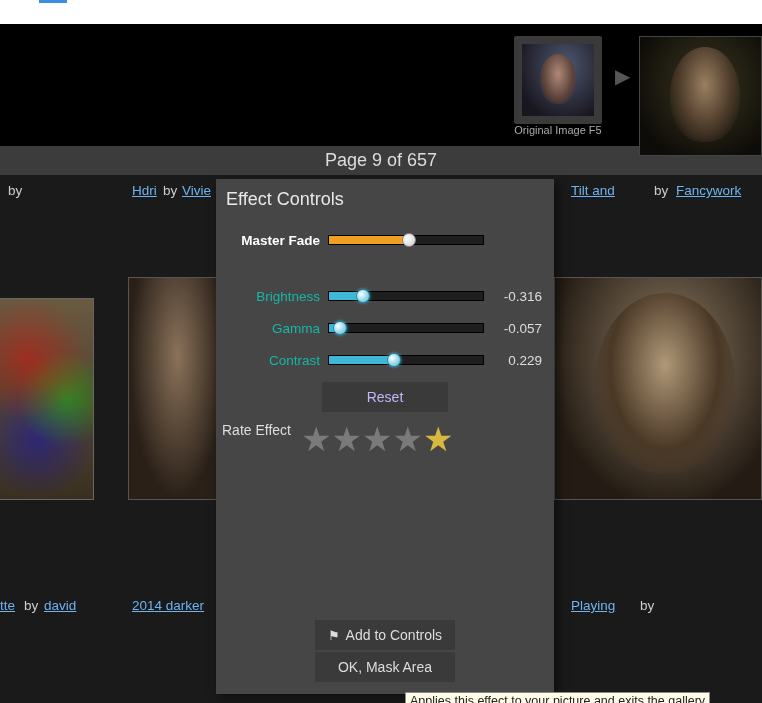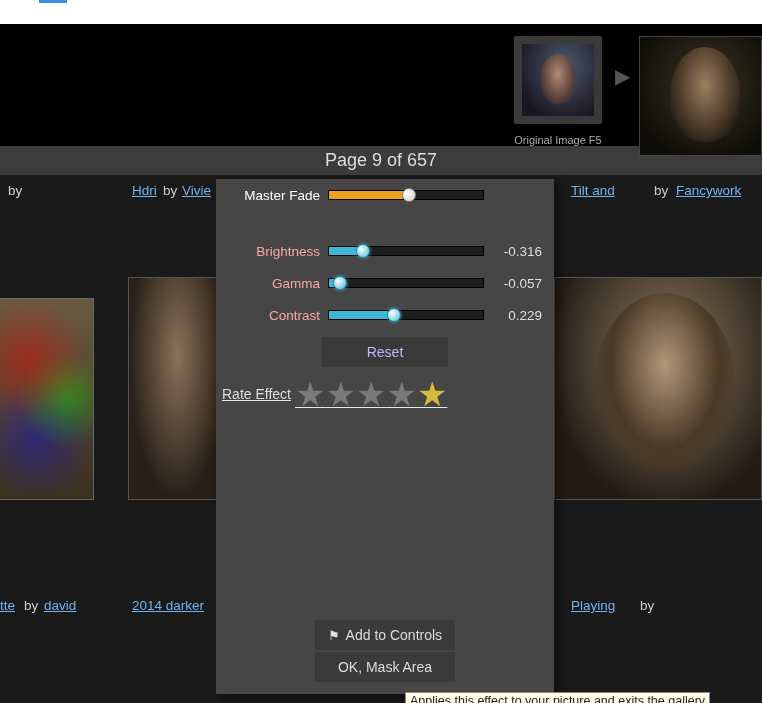--- a/index.html
+++ b/index.html
@@ -38,21 +38,21 @@
     width: 72px; height: 72px;
     background: radial-gradient(ellipse at 60% 30%, #4c5870 0%, #1a1620 80%);
     position: relative;
   }
   .thumb.face::after {
     content:"";
     position:absolute; left:18px; top:10px; width:36px; height:50px;
     background: radial-gradient(ellipse at 50% 40%, #b08a78 0%, #5a4038 60%, transparent 80%);
     border-radius: 50% 50% 45% 45%;
   }
-  .thumb-label { font-size: 11px; color: #aaa; margin-top: 10px; text-align:left; }
+  .thumb-label { font-size: 11px; color: #aaa; margin-top: 0; text-align:left; }
   .arrow-sep {
     position:absolute; left:615px; top:40px;
     color:#555; font-size:20px;
   }
   .thumb-right-wrap { position:absolute; left:639px; top:12px; }
   .thumb-right {
     width: 123px; height: 120px; 
     background: radial-gradient(ellipse at 55% 40%, #3a3620 0%, #0e0c08 80%);
     position:relative;
     border: 1px solid #444;
@@ -117,22 +117,22 @@
   }
   .panel-title {
     font-size: 18px; 
     padding: 10px 10px 14px 10px;
   }
   .ctrl-row {
     display:flex; align-items:center;
     padding: 6px 12px 6px 4px;
     font-size: 13.5px;
   }
-  .ctrl-label { width: 108px; text-align:right; padding-right:8px; color:#fca5a5; }
-  .ctrl-label.bold { font-weight:400; color:#fff; }
+  .ctrl-label { width: 108px; text-align:right; padding-right:8px; color:#14b8a6; }
+  .ctrl-label.bold { font-weight:700; color:#fff; }
   .slider-wrap {
     flex: 1; position:relative; height:20px; display:flex; align-items:center;
   }
   .track {
     height:10px; width:100%;
     background:#1e1e1e;
     border:1px solid #000;
     position:relative;
   }
   .track-fill {
@@ -154,23 +154,23 @@
   }
   .ctrl-val { width:58px; text-align:right; font-size:13.5px; color:#ddd; }
   .spacer-row { height: 24px; }
   .reset-btn {
     display:block; width:126px; height:30px;
     background:#3a3a3a; color:#c4b5fd; border:0;
     font-size:14px; cursor:pointer;
     margin: 6px auto 8px auto;
   }
   .rate-row{
-    display:flex; align-items:center; justify-content:flex-start;
+    display:flex; justify-content:flex-start;
     padding: 2px 10px 2px 6px;
-    text-decoration:underline;
+    gap:6px;
   }
   .rate-label{ font-size:14px; color:#ddd; margin-right:4px;}
   .star { font-size:34px; cursor:pointer; color:#7a7a7a; line-height:1; }
   .star.sel { color:#d6b93e; }
   .btn-stack{
     position:absolute; bottom:12px; left:50%; transform:translateX(-50%);
     width: 140px;
     display:flex; flex-direction:column; gap:2px;
   }
   .btn {
@@ -231,20 +231,21 @@
 <div class="bottom-row">
   <a class="link" style="position:absolute;left:0px">tte</a>
   <span class="by-text" style="position:absolute;left:24px">by</span>
   <a class="link" style="position:absolute;left:44px">david</a>
   <a class="link" style="position:absolute;left:132px">2014 darker</a>
   <a class="link" style="position:absolute;left:571px">Playing</a>
   <span class="by-text" style="position:absolute;left:640px">by</span>
 </div>
 
 <div class="panel">
+  <div class="panel-title">Effect Controls</div>
 
   <div class="ctrl-row">
     <div class="ctrl-label bold">Master Fade</div>
     <div class="slider-wrap">
       <div class="track">
           <div class="track-fill" id="mf-fill" style="width: 52%;"></div>
           <div class="knob" id="mf-knob" style="left: 52%;"></div>
         </div>
     </div>
     <div class="ctrl-val"></div>

